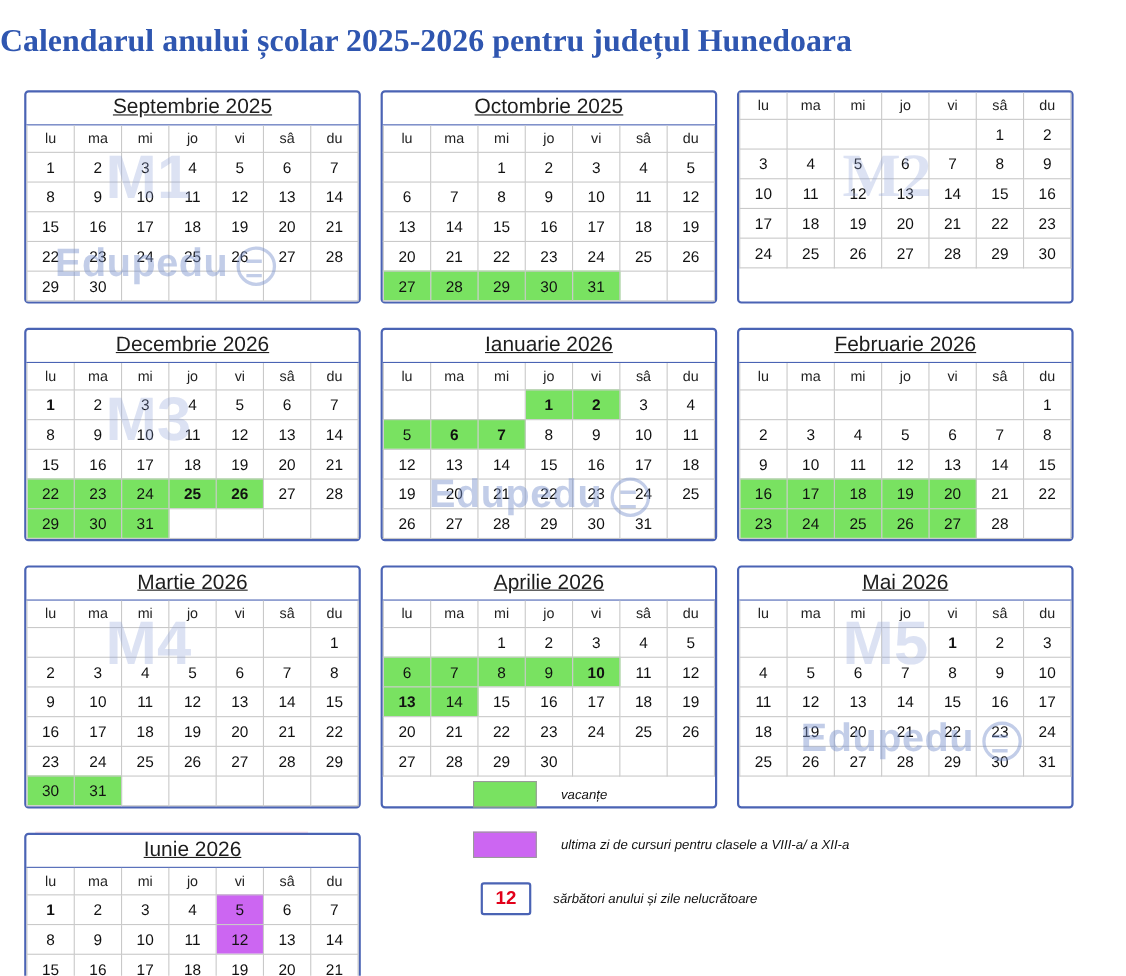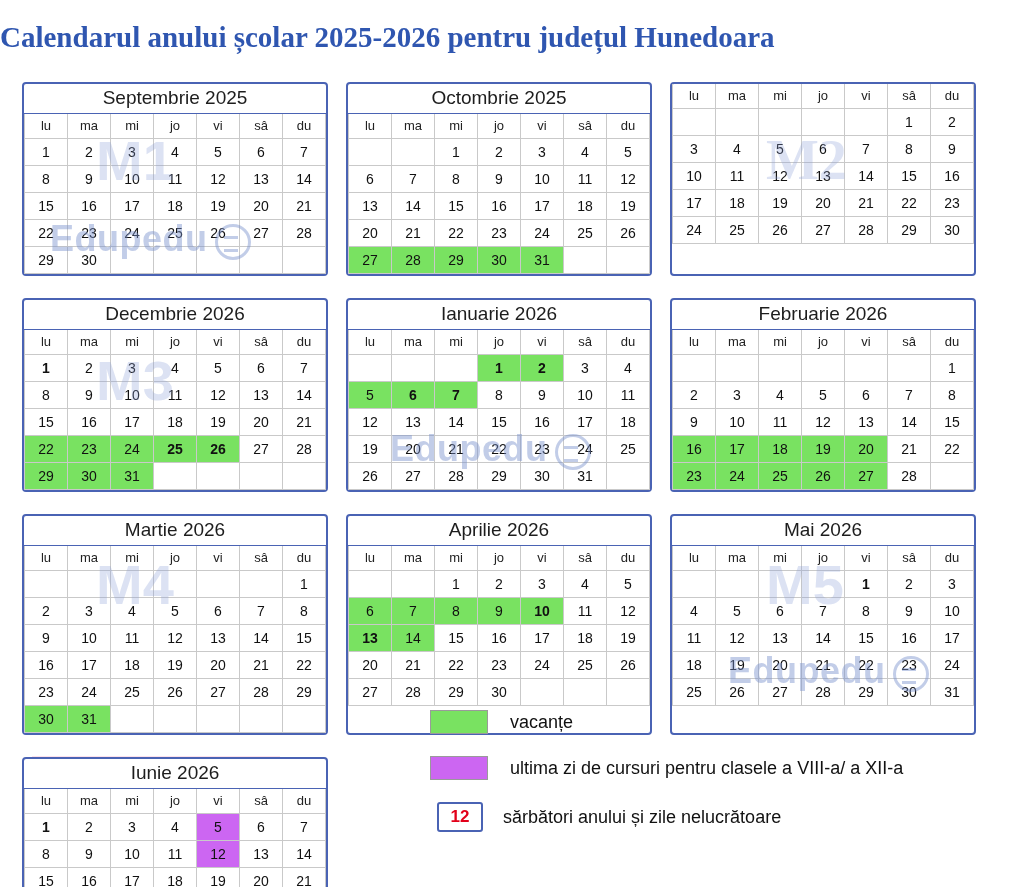--- a/index.html
+++ b/index.html
@@ -35,20 +35,21 @@
     background:#fff;
     position:relative;
     z-index:2;
   }
   .mtitle{
     text-align:center;
     font-size:19px;
     color:#1d1d1d;
     padding:3px 0 4px 0;
     border-bottom:1px solid #4a63b4;
+    text-decoration:underline;
   }
   table.cal{
     border-collapse:collapse;
     width:100%;
     table-layout:fixed;
   }
   table.cal th{
     font-size:13px;
     font-weight:400;
     color:#222;
@@ -111,21 +112,21 @@
   }
   .lrow{display:flex;align-items:center;margin-bottom:22px;}
   .swatch{width:56px;height:22px;border:1px solid #9a9a9a;margin-right:22px;}
   .sw-green{background:#79e261;}
   .sw-purple{background:#cc66f2;}
   .sw-box{
     width:42px;height:26px;border:2px solid #4a63b4;border-radius:3px;
     display:flex;align-items:center;justify-content:center;
     color:#e2001a;font-size:17px;font-weight:600;margin-right:20px;margin-left:7px;
   }
-  .ltext{font-size:18px;color:#111;}
+  .ltext{font-size:12px;color:#111;font-style:italic;}
 </style>
 </head>
 <body>
 
 <div class="tint" style="left:28px;top:116px;width:248px;height:101px;background:rgba(140,230,235,0.35);"></div>
 <div class="tint" style="left:698px;top:116px;width:248px;height:101px;background:rgba(245,185,120,0.38);"></div>
 <div class="tint" style="left:32px;top:304px;width:280px;height:78px;background:rgba(248,178,110,0.38);"></div>
 <div class="tint" style="left:32px;top:543px;width:244px;height:103px;background:rgba(232,222,60,0.38);"></div>
 <div class="tint" style="left:700px;top:543px;width:248px;height:101px;background:rgba(250,180,205,0.40);"></div>
 <div class="tint" style="left:32px;top:756px;width:248px;height:101px;background:rgba(250,180,205,0.40);"></div>

